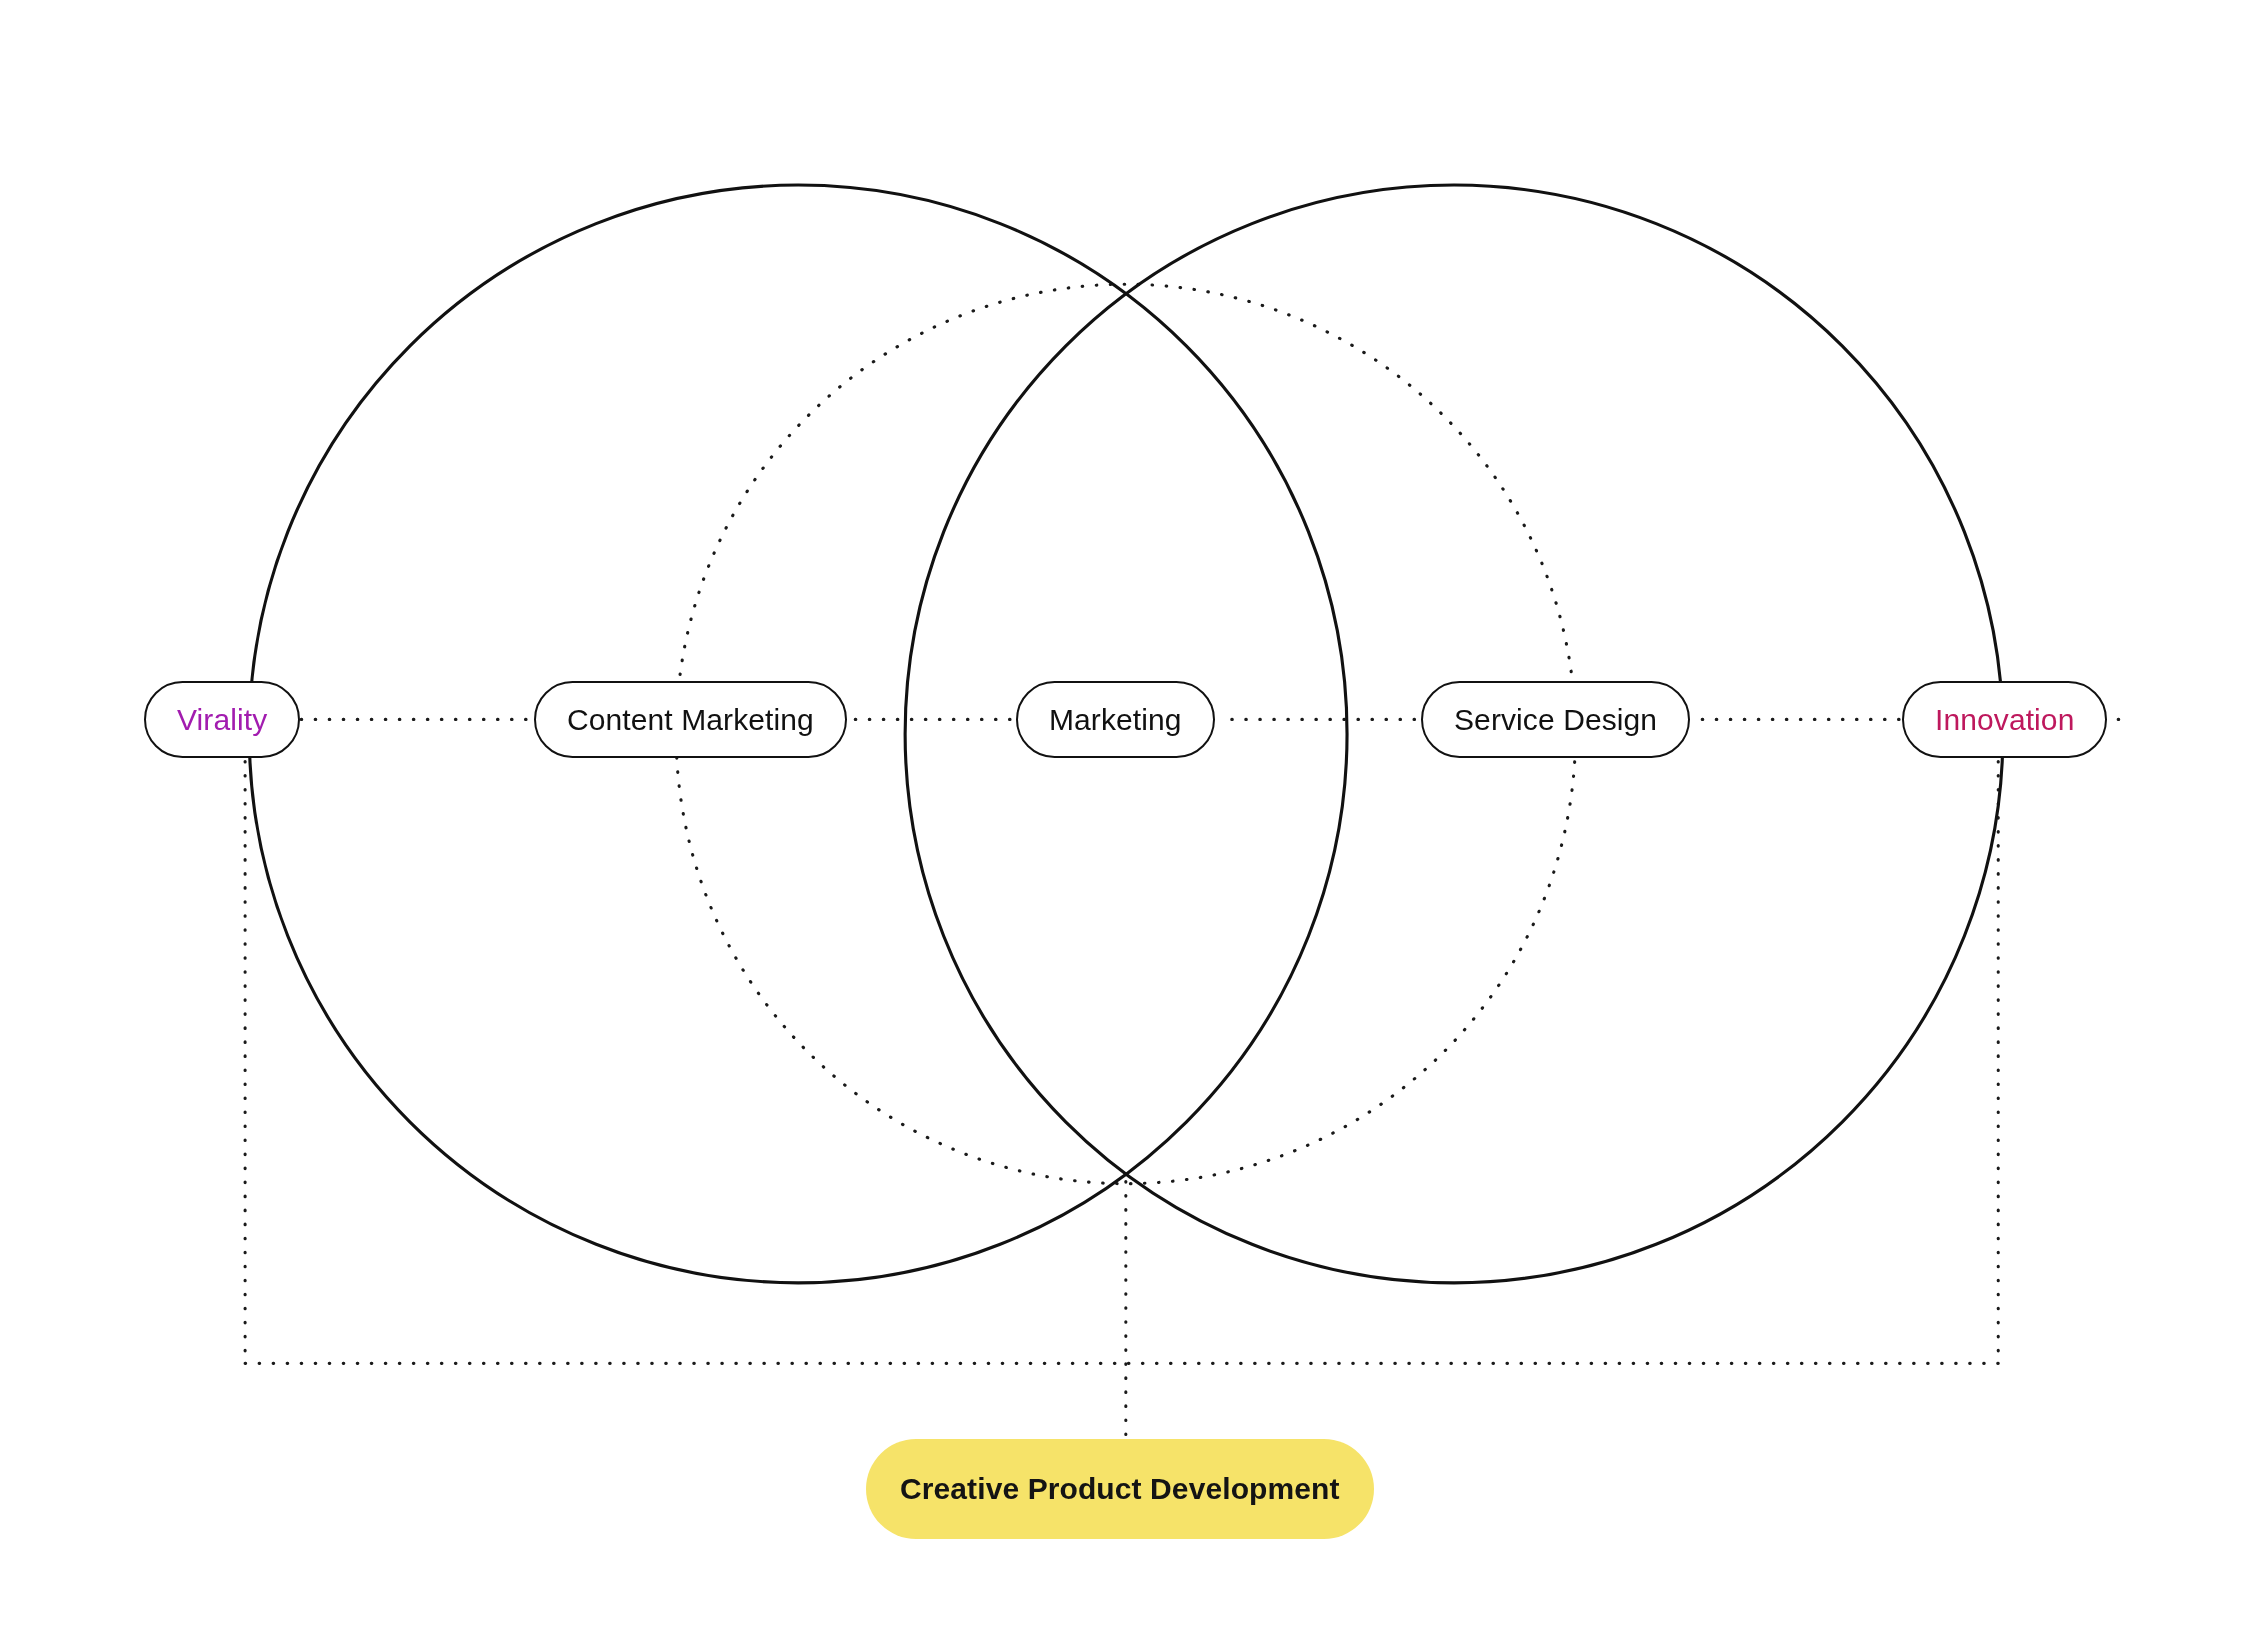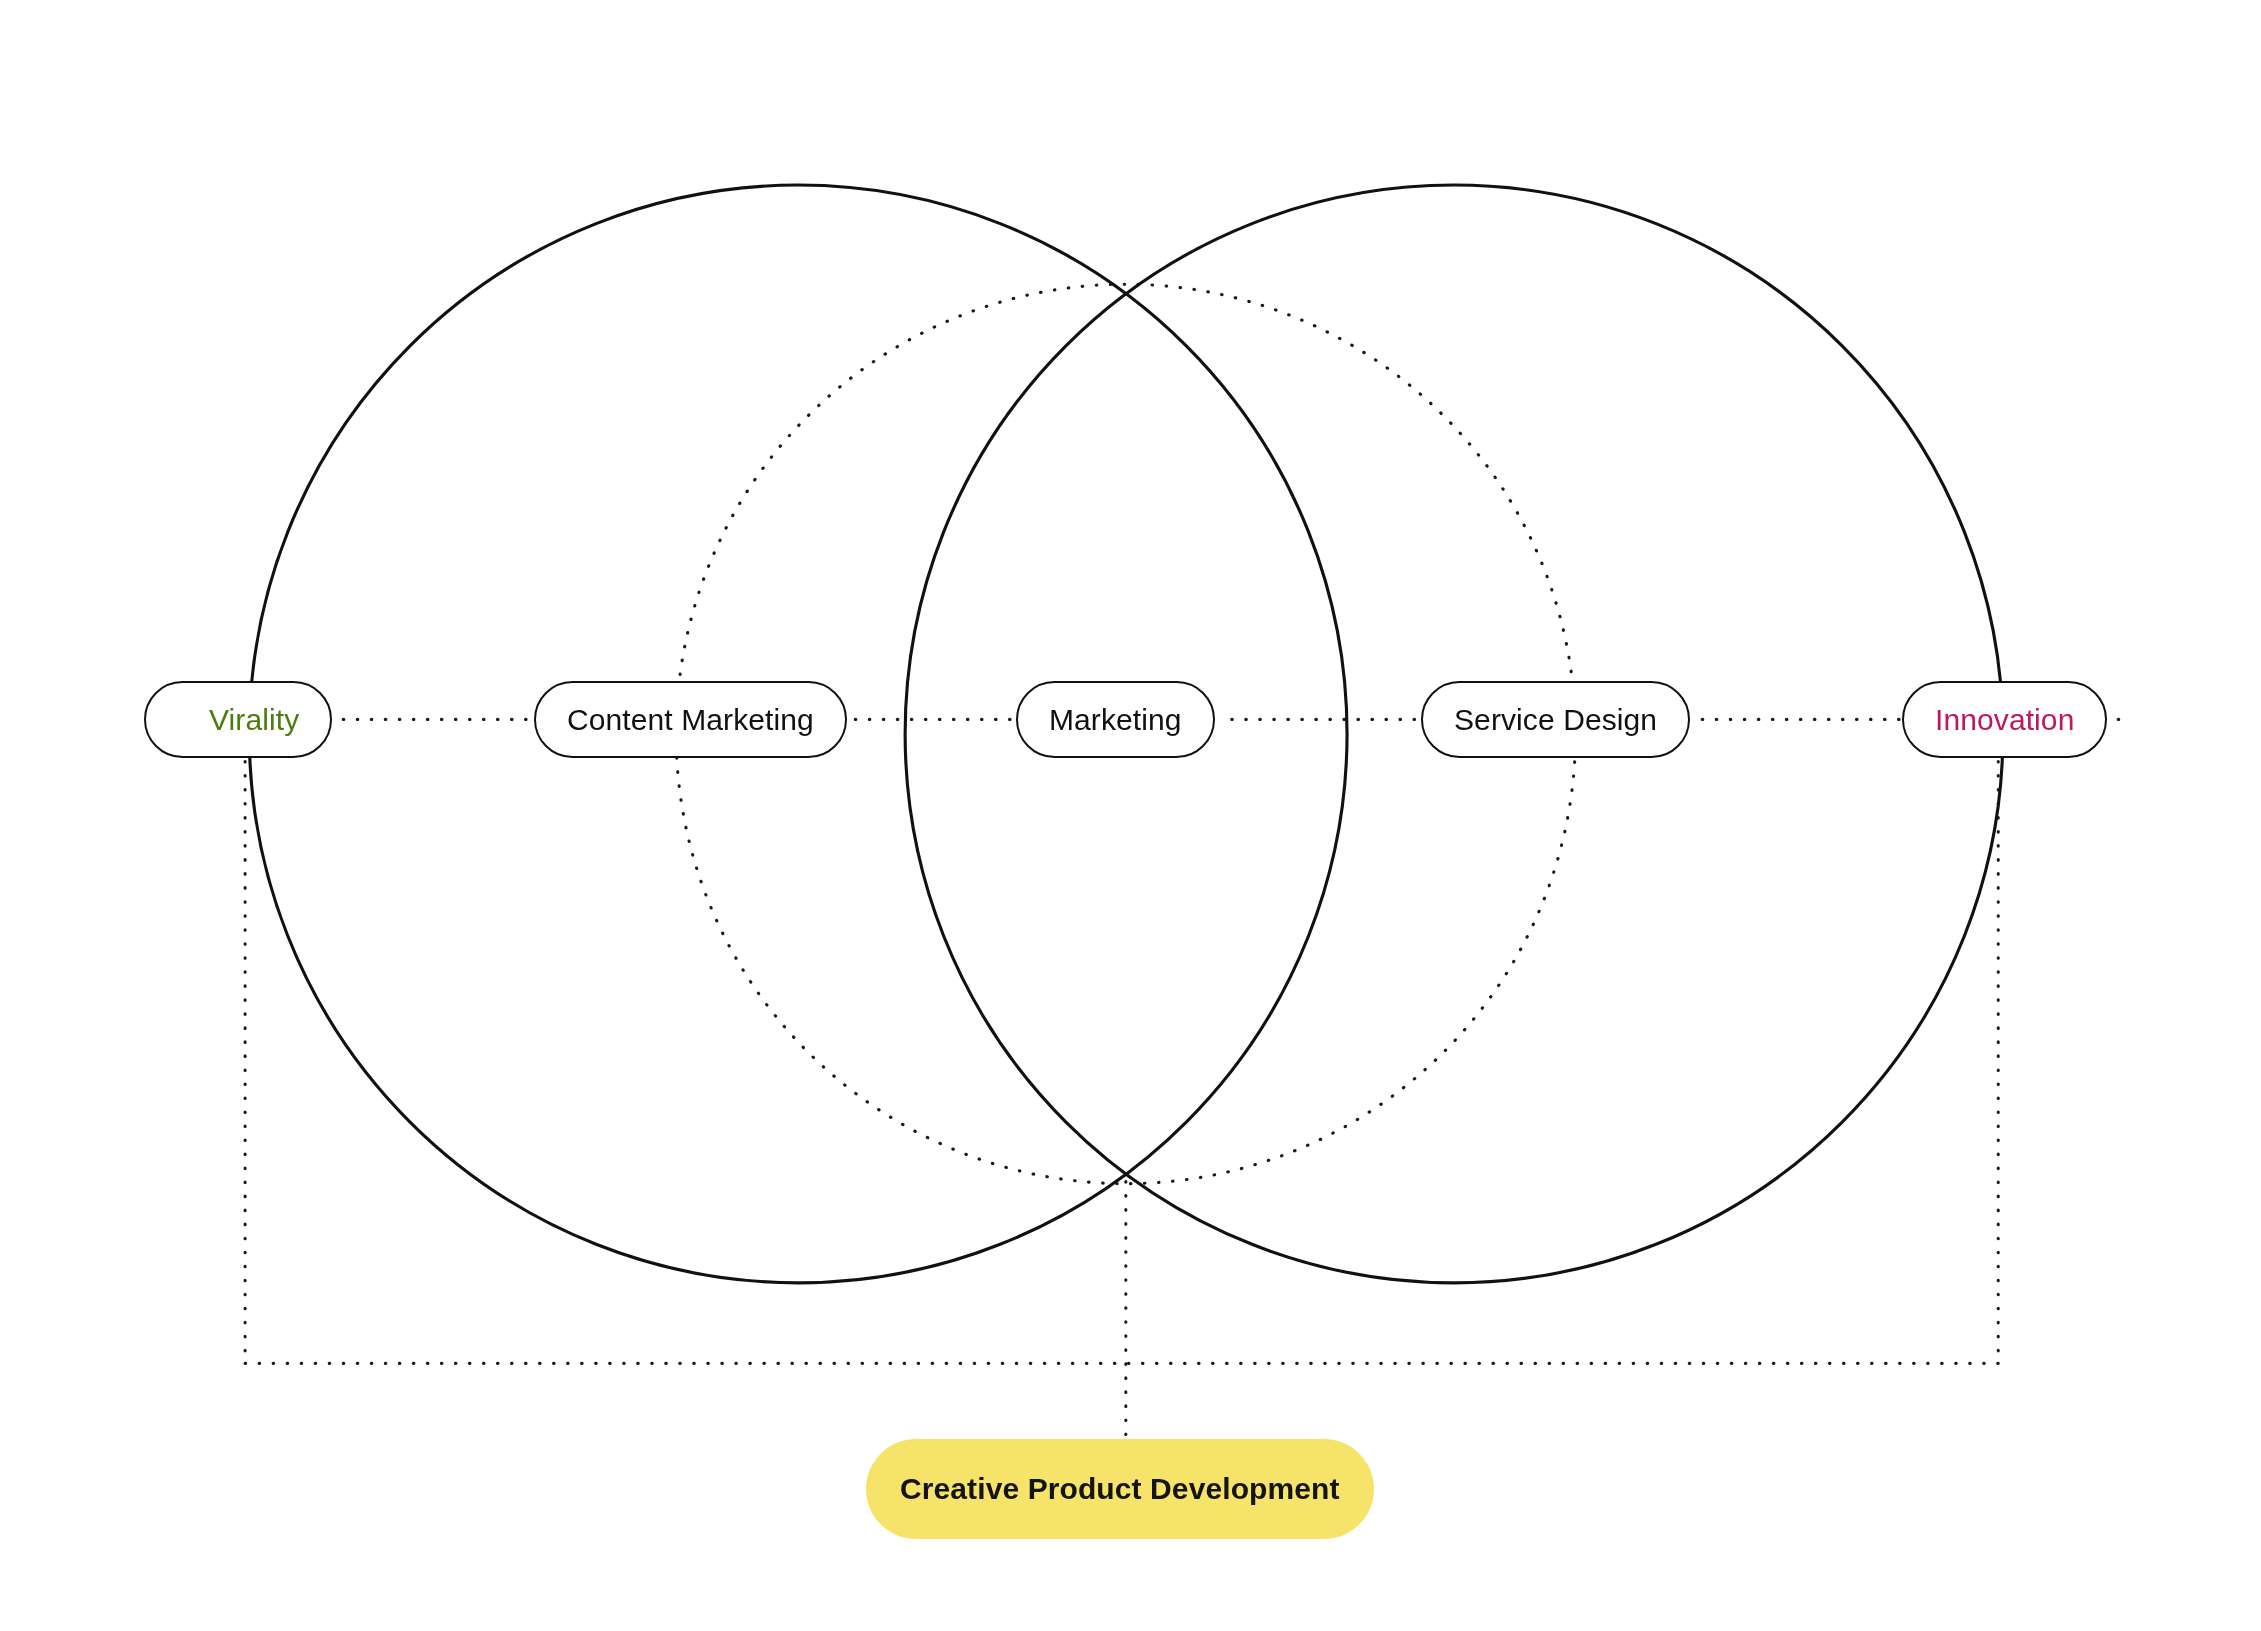--- a/index.html
+++ b/index.html
@@ -105,21 +105,21 @@
 
     <line x1="2168" y1="2275" x2="2168" y2="2775" stroke="#1a1a1a" stroke-width="6" stroke-linecap="round" stroke-dasharray="1 26" fill="none"></line>
 
     <circle cx="2168" cy="1413" r="866" fill="none" stroke="#1a1a1a" stroke-width="6" stroke-linecap="round" stroke-dasharray="1 26"></circle>
 
     <circle cx="1537" cy="1413" r="1057" fill="none" stroke="#111111" stroke-width="6"></circle>
     <circle cx="2800" cy="1413" r="1057" fill="none" stroke="#111111" stroke-width="6"></circle>
   </svg>
 
   <div class="node-pill node-virality" style="background: rgb(255, 255, 255); border-color: rgb(17, 17, 17);">
-    <span class="node-label" style="color: #4d7c0f; margin-left: 32px;">Virality</span>
+    <span class="node-label" style="color: #a21caf;">Virality</span>
   </div>
 
   <div class="node-pill node-marketing" style="background: rgb(255, 255, 255); border-color: rgb(17, 17, 17);">
     <span class="node-label" style="color: rgb(17, 17, 17);">Marketing</span>
   </div>
 
   <div class="node-pill node-content-marketing" style="background: rgb(255, 255, 255); border-color: rgb(17, 17, 17);">
     <span class="node-label" style="color: rgb(17, 17, 17);">Content Marketing</span>
   </div>
 

